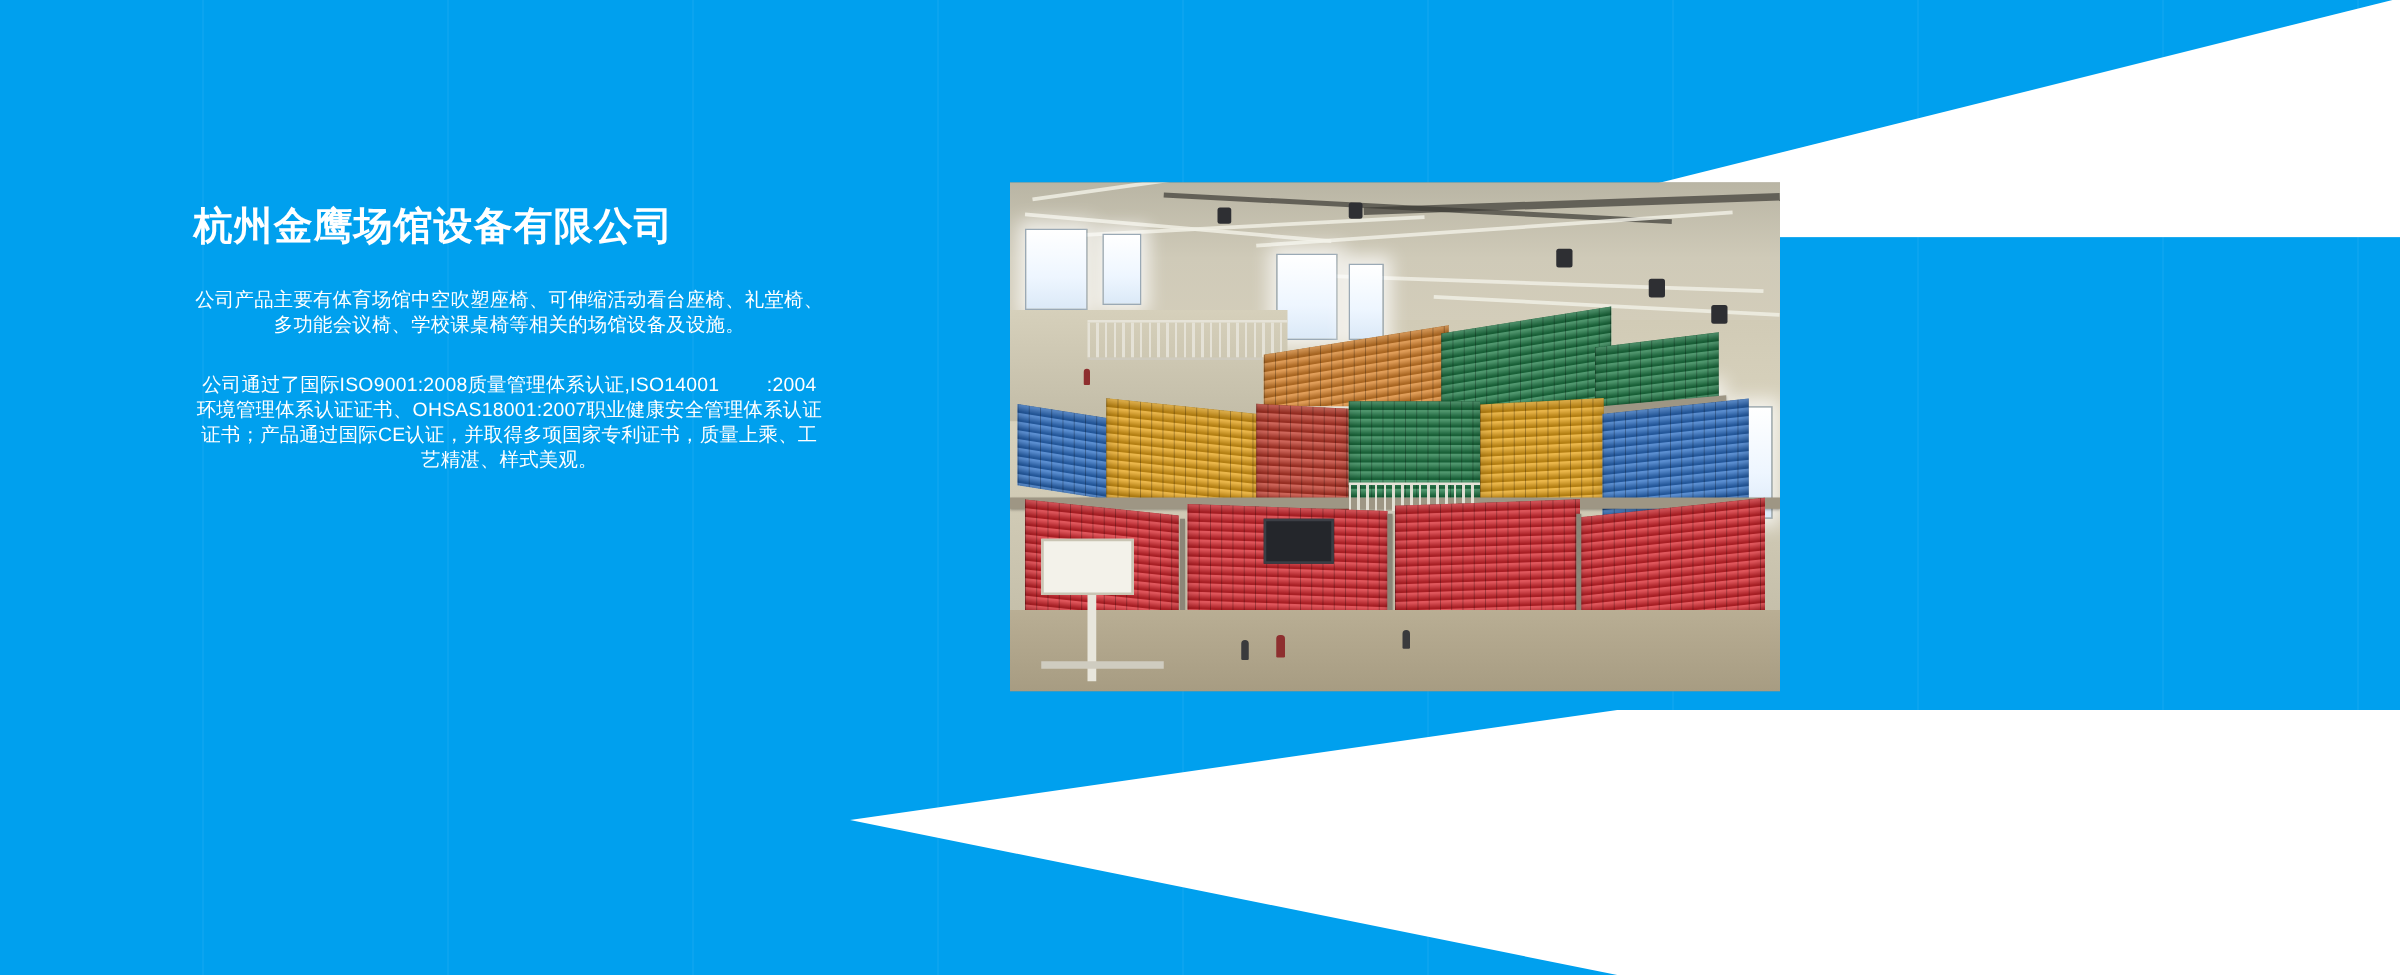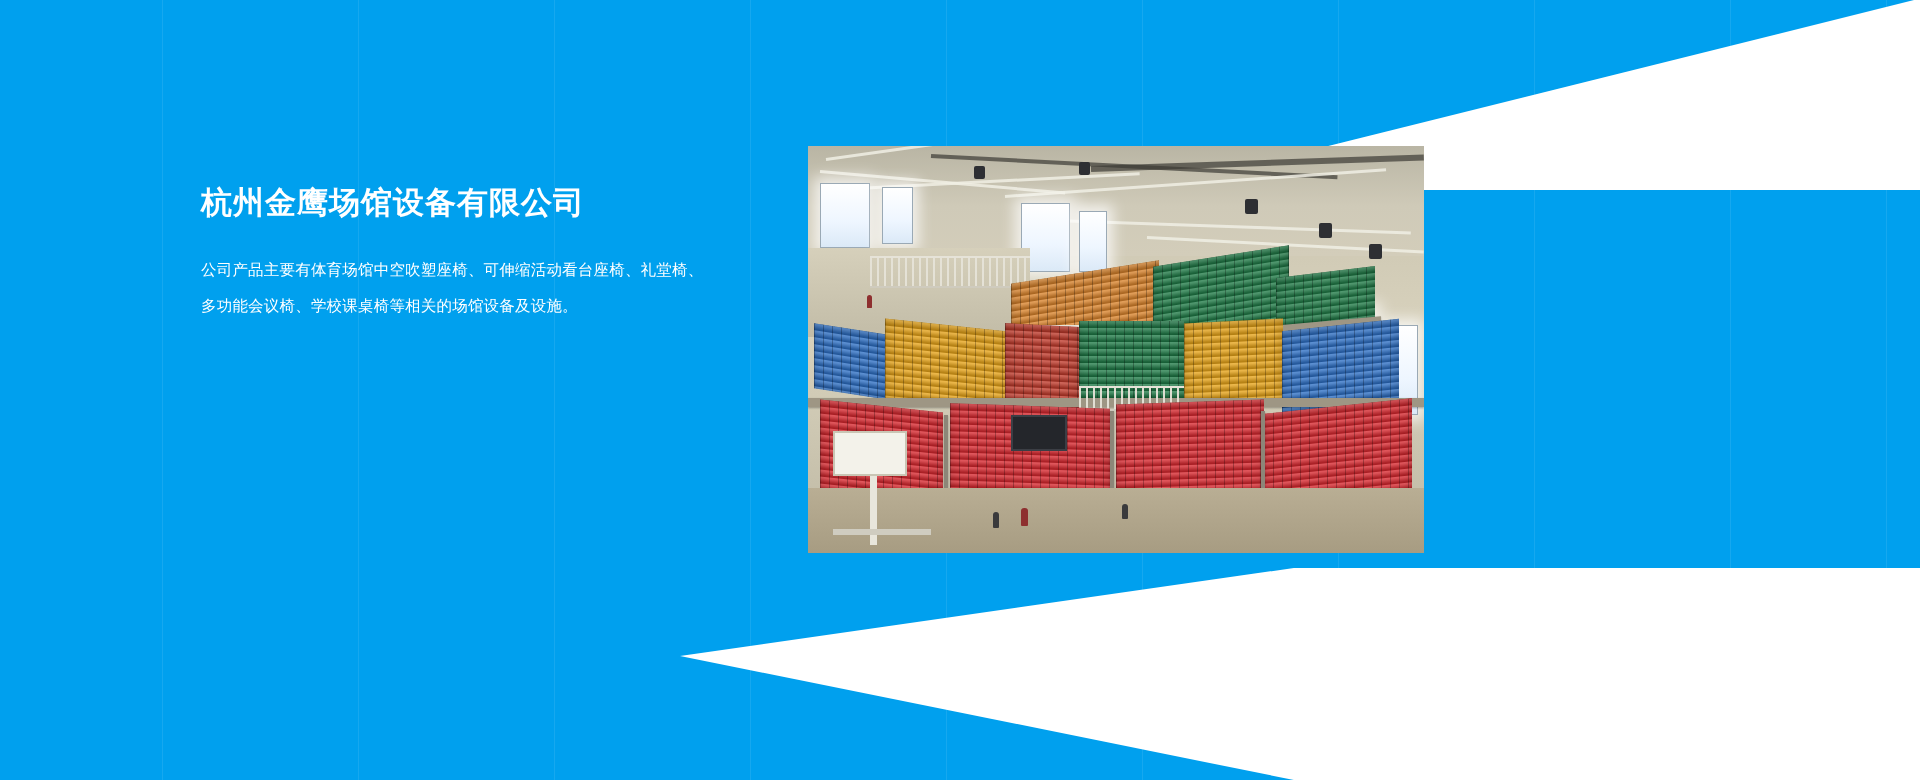--- a/index.html
+++ b/index.html
@@ -48,43 +48,42 @@
     width:1240px; height:212px;
     background:#ffffff;
     clip-path:polygon(0% 41.5%, 49.5% 0%, 100% 0%, 100% 100%, 49.5% 100%);
     z-index:1;
   }
 
   
   .copy {
     position:absolute;
     left:155px;
-    top:183px;
+    top:162px;
     width:505px;
     z-index:6;
     color:#ffffff;
-    margin-left:46px;
   }
   .company-title {
     font-family:"DejaVu Serif","Liberation Serif",serif;
     font-weight:bold;
     font-size:31px;
     line-height:1.25;
     letter-spacing:1px;
     color:#ffffff;
     margin-bottom:30px;
     white-space:nowrap;
   }
   .para {
     font-size:15.5px;
-    line-height:36px;
+    line-height:20px;
     color:#ffffff;
     margin-bottom:28px;
     letter-spacing:0.2px;
-    text-align:left;
+    text-align:center;
   }
   .para:last-child { margin-bottom:0; }
   .gap-span { display:inline-block; width:38px; }
 
   
   .photo-frame {
     position:absolute;
     left:808px;
     top:146px;
     width:616px;
@@ -177,20 +176,21 @@
   <div class="grid-lines"></div>
 
   <div class="wedge-top"></div>
 
   <div class="copy">
     <div class="company-title">杭州金鹰场馆设备有限公司</div>
 
     <div class="para">公司产品主要有体育场馆中空吹塑座椅、可伸缩活动看台座椅、礼堂椅、多功能会议椅、学校课桌椅等相关的场馆设备及设施。</div>
 
 
+    <div class="para"><span>公司通过了国际ISO9001:2008质量管理体系认证,ISO14001</span><span class="gap-span"></span><span>:2004环境管理体系认证证书、OHSAS18001:2007职业健康安全管理体系认证证书；产品通过国际CE认证，并取得多项国家专利证书，质量上乘、工艺精湛、样式美观。</span></div>
   </div>
 
   <div class="photo-frame">
     <div class="photo">
 
       <div class="hall-bg"></div>
       <div class="ceiling"></div>
 
       <div class="truss" style="left:2%;top:6%;width:40%;transform:rotate(5deg);"></div>
       <div class="truss" style="left:8%;top:10%;width:46%;transform:rotate(-3deg);"></div>

